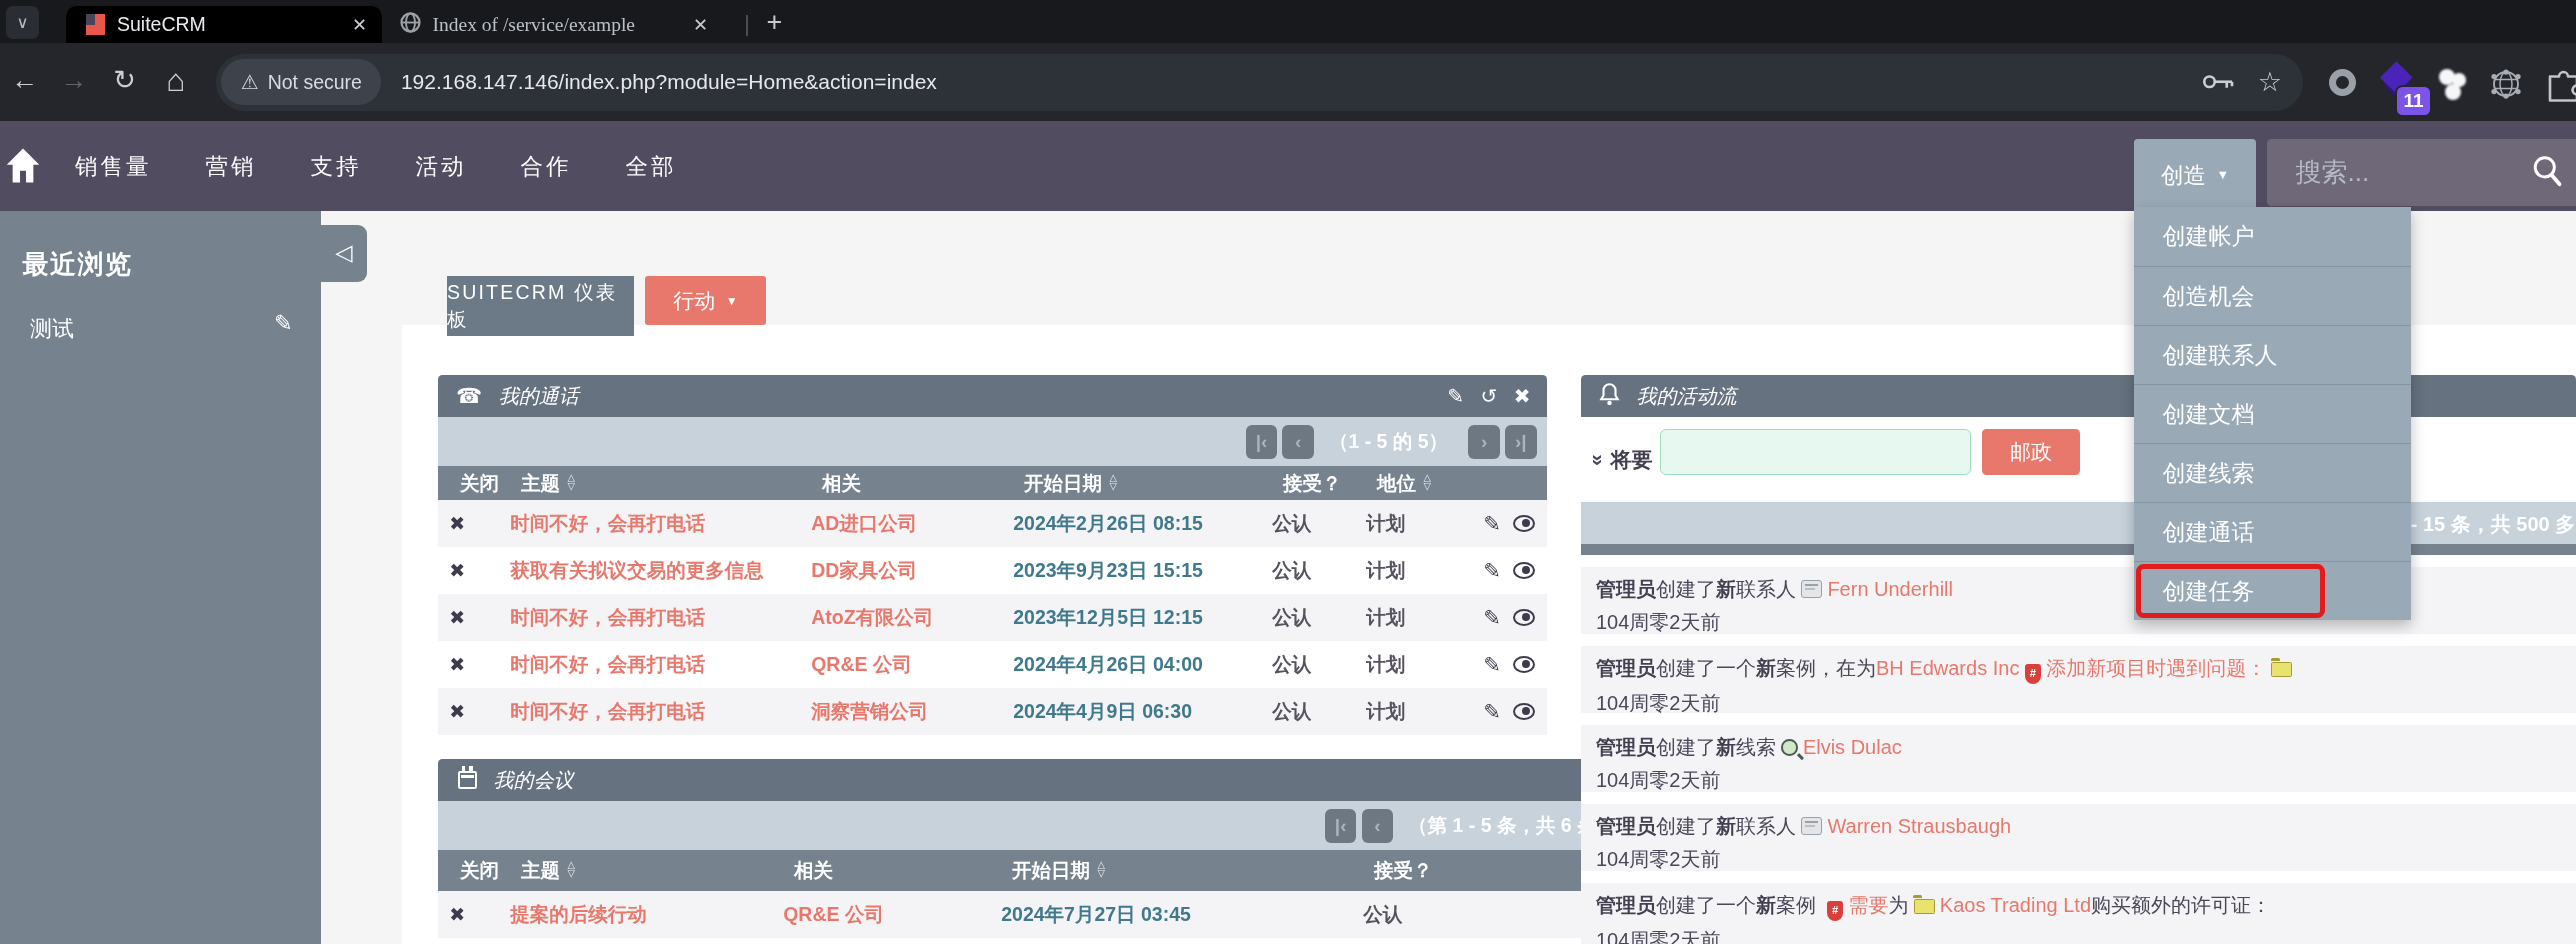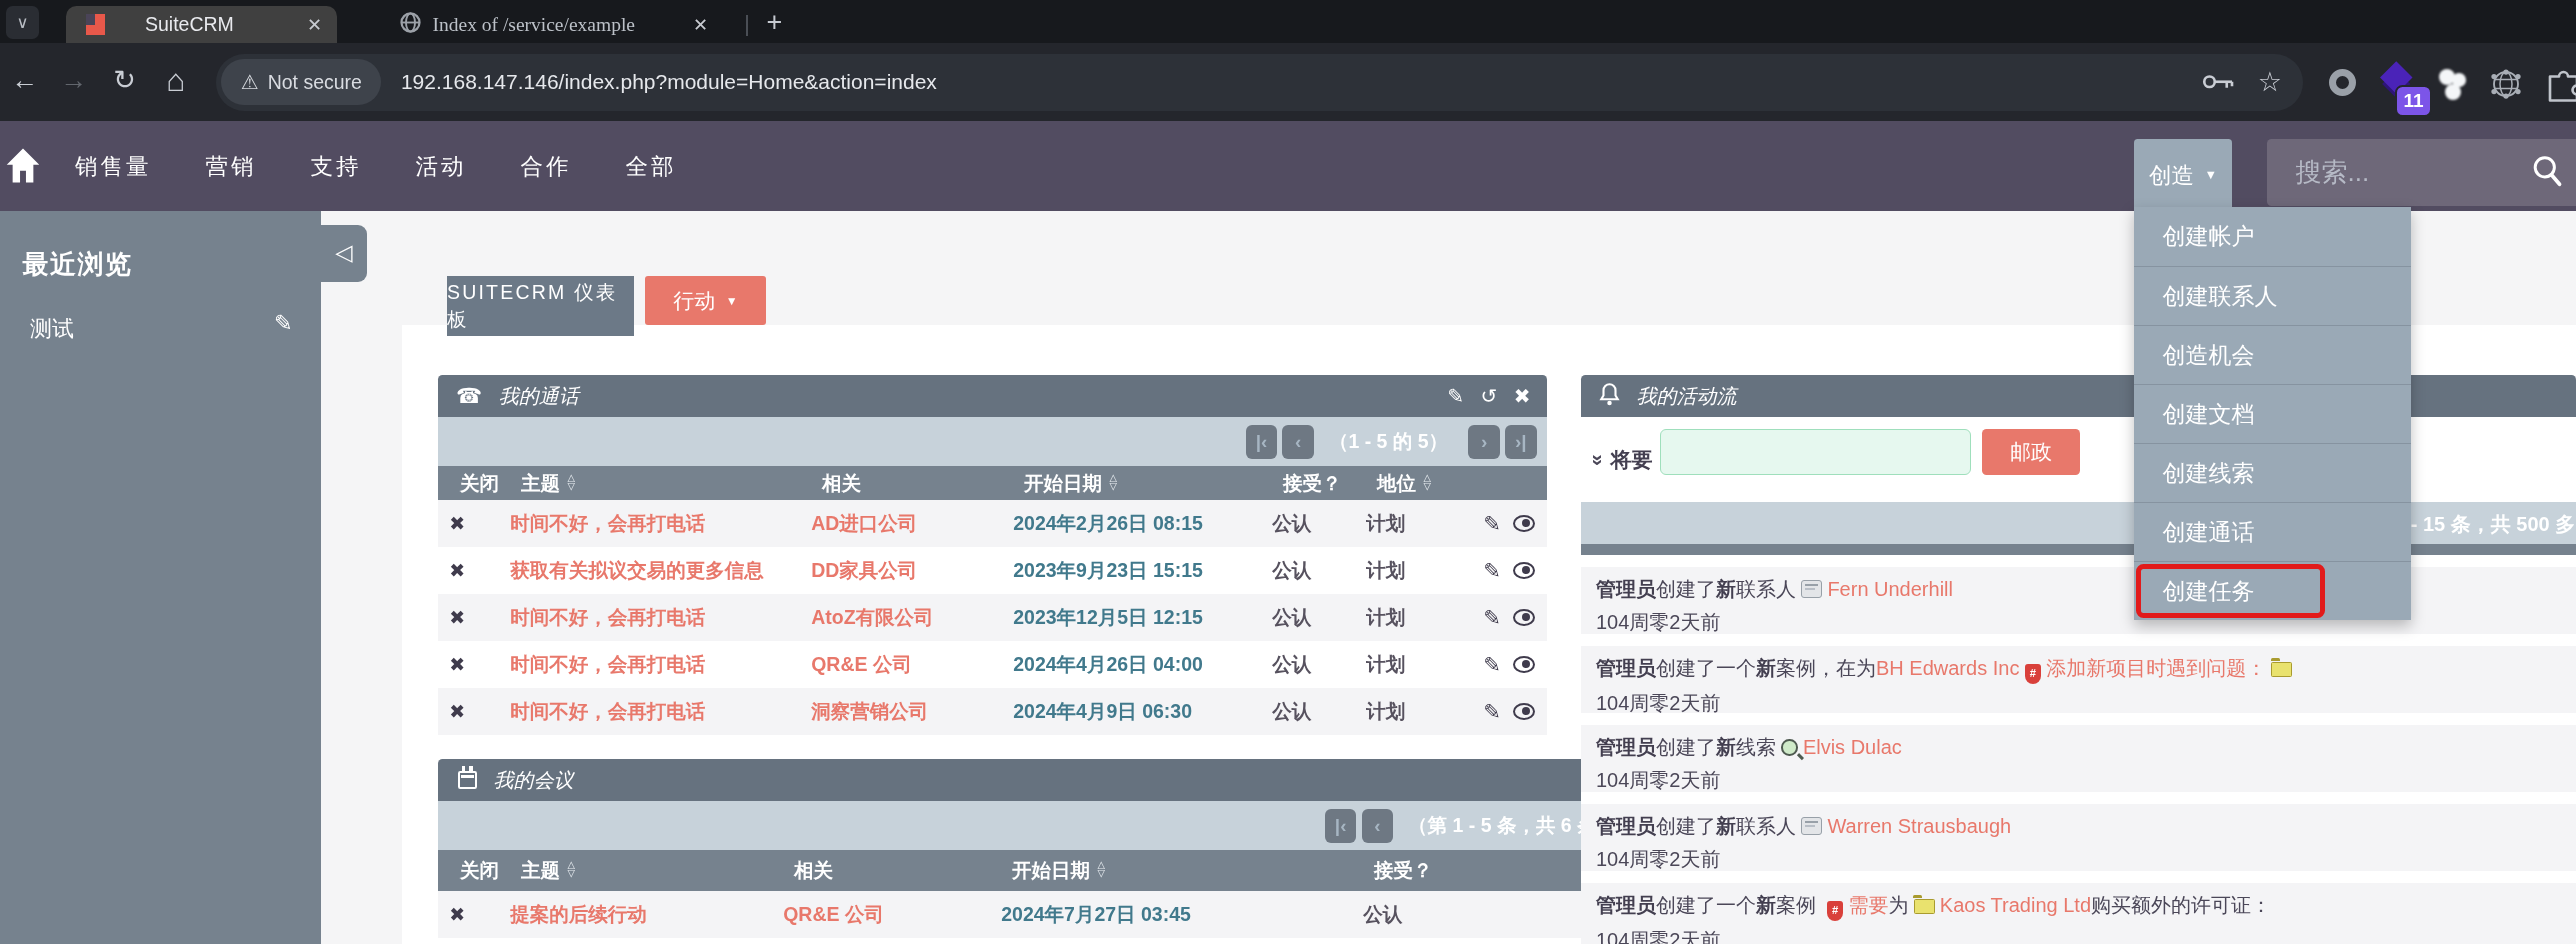--- a/index.html
+++ b/index.html
@@ -5,21 +5,21 @@
   * { margin:0; padding:0; box-sizing:border-box; }
   html,body { width:2576px; height:944px; overflow:hidden; background:#F5F5F6;
     font-family:"Liberation Sans","DejaVu Sans",sans-serif; }
   #screen { position:relative; width:2576px; height:944px; overflow:hidden; }
 
   
   .tabstrip { position:absolute; left:0; top:0; width:2576px; height:43px; background:#17191D; }
   .winchev { position:absolute; left:6px; top:6px; width:33px; height:33px; border-radius:6.7px;
     background:#2A2D33; color:#B9BDC4; font-size:16.5px; line-height:33px; text-align:center; }
   .tab { position:absolute; top:6px; height:37px; display:flex; align-items:center; }
-  .tab.active { left:66px; width:271px; background:#404040; border-radius:10.5px 10.5px 0 0;gap:28px; }
+  .tab.active { left:66px; width:316px; background:#000000; border-radius:10.5px 10.5px 0 0; }
   .tab.inactive { left:386px; width:337px;font-family:Liberation Serif, serif; }
   .tablogo { width:19.5px; height:21px; background:#E8584A; margin-left:19.5px; position:relative; flex:0 0 auto; }
   .tablogo i { position:absolute; left:0; top:0; width:9px; height:10.5px; background:#4A4458; display:block; }
   .tabtitle { color:#E9EAEE; font-size:19.5px; margin-left:12px; flex:1; white-space:nowrap; overflow:hidden; }
   .tab.inactive .tabtitle { color:#BCC1C8; }
   .tabclose { color:#C8CBD1; font-size:18px; margin-right:15px; flex:0 0 auto; }
   .tabglobe { margin-left:13.5px; flex:0 0 auto; }
   .tabsep { position:absolute; left:746px; top:15px; width:2.2px; height:21px; background:#4A4E55; }
   .newtab { position:absolute; left:758px; top:6.7px; width:33px; height:33px; color:#C6CAD1;
     font-size:27px; line-height:31.5px; text-align:center; }
@@ -48,21 +48,21 @@
   .ext-blob { position:absolute; left:2437px; top:24px; width:34px; height:34px; filter:blur(1.1px); }
   .ext-blob i { position:absolute; background:#F4F6F8; border-radius:50%; display:block; }
   .ext-globe { position:absolute; left:2488px; top:22.5px; }
   .ext-puzzle { position:absolute; left:2544px; top:22.5px; }
 
   
   .crmnav { position:absolute; left:0; top:121px; width:2576px; height:90px; background:#524C61; }
   .crmhome { position:absolute; left:4.5px; top:25.5px; }
   #crm-menu { position:absolute; left:75px; top:0; height:90px; display:flex; align-items:center; gap:54px; }
   .navitem { color:#FFFFFF; font-size:22.5px; letter-spacing:3px; white-space:nowrap; }
-  .createbtn { position:absolute; left:2134px; top:18px; width:98px; height:72px; background:#9AA9B6;
+  .createbtn { position:absolute; left:2134px; top:18px; width:122px; height:72px; background:#9AA9B6;
     border-radius:3.7px 3.7px 0 0; color:#fff; font-size:22.5px; display:flex; align-items:center;
     justify-content:center; gap:10.5px; }
   .createbtn .caret { font-size:12.7px; }
   .searchwrap { position:absolute; left:2267px; top:18px; width:315px; height:67px; background:#6E6879;
     border-radius:4.5px 0 0 4.5px; display:flex; align-items:center; }
   .searchph { margin-left:28.5px; color:#B6BAC6; font-size:26px; flex:1; }
   .searchmag { margin-right:18px; flex:0 0 auto; }
 
   
   .sidebar { position:absolute; left:0; top:211px; width:321px; height:733px; background:#76828E; }
@@ -463,22 +463,22 @@
    </div>
         <div class="feeditem">
      <div class="fline"><span class="seg-bold">管理员</span><span class="seg-plain">创建了一个</span><span class="seg-bold">新</span><span class="seg-plain">案例 </span><span class="fi fi-case">#</span><span class="seg-link">需要</span><span class="seg-plain">为</span><span class="fi fi-folder"></span><span class="seg-link">Kaos Trading Ltd</span><span class="seg-plain">购买额外的许可证：</span></div>
      <div class="ftime">104周零2天前</div>
    </div>
       </div>
   </div>
 
   <div class="dropdown" id="create-dropdown">
       <div class="dditem">创建帐户</div>
+      <div class="dditem">创造机会</div>
       <div class="dditem">创建联系人</div>
-      <div class="dditem">创造机会</div>
       <div class="dditem">创建文档</div>
       <div class="dditem">创建线索</div>
       <div class="dditem">创建通话</div>
       <div class="dditem">创建任务<div class="redbox"></div></div>
     </div>
 
 </div>
 
 
 </body></html>

